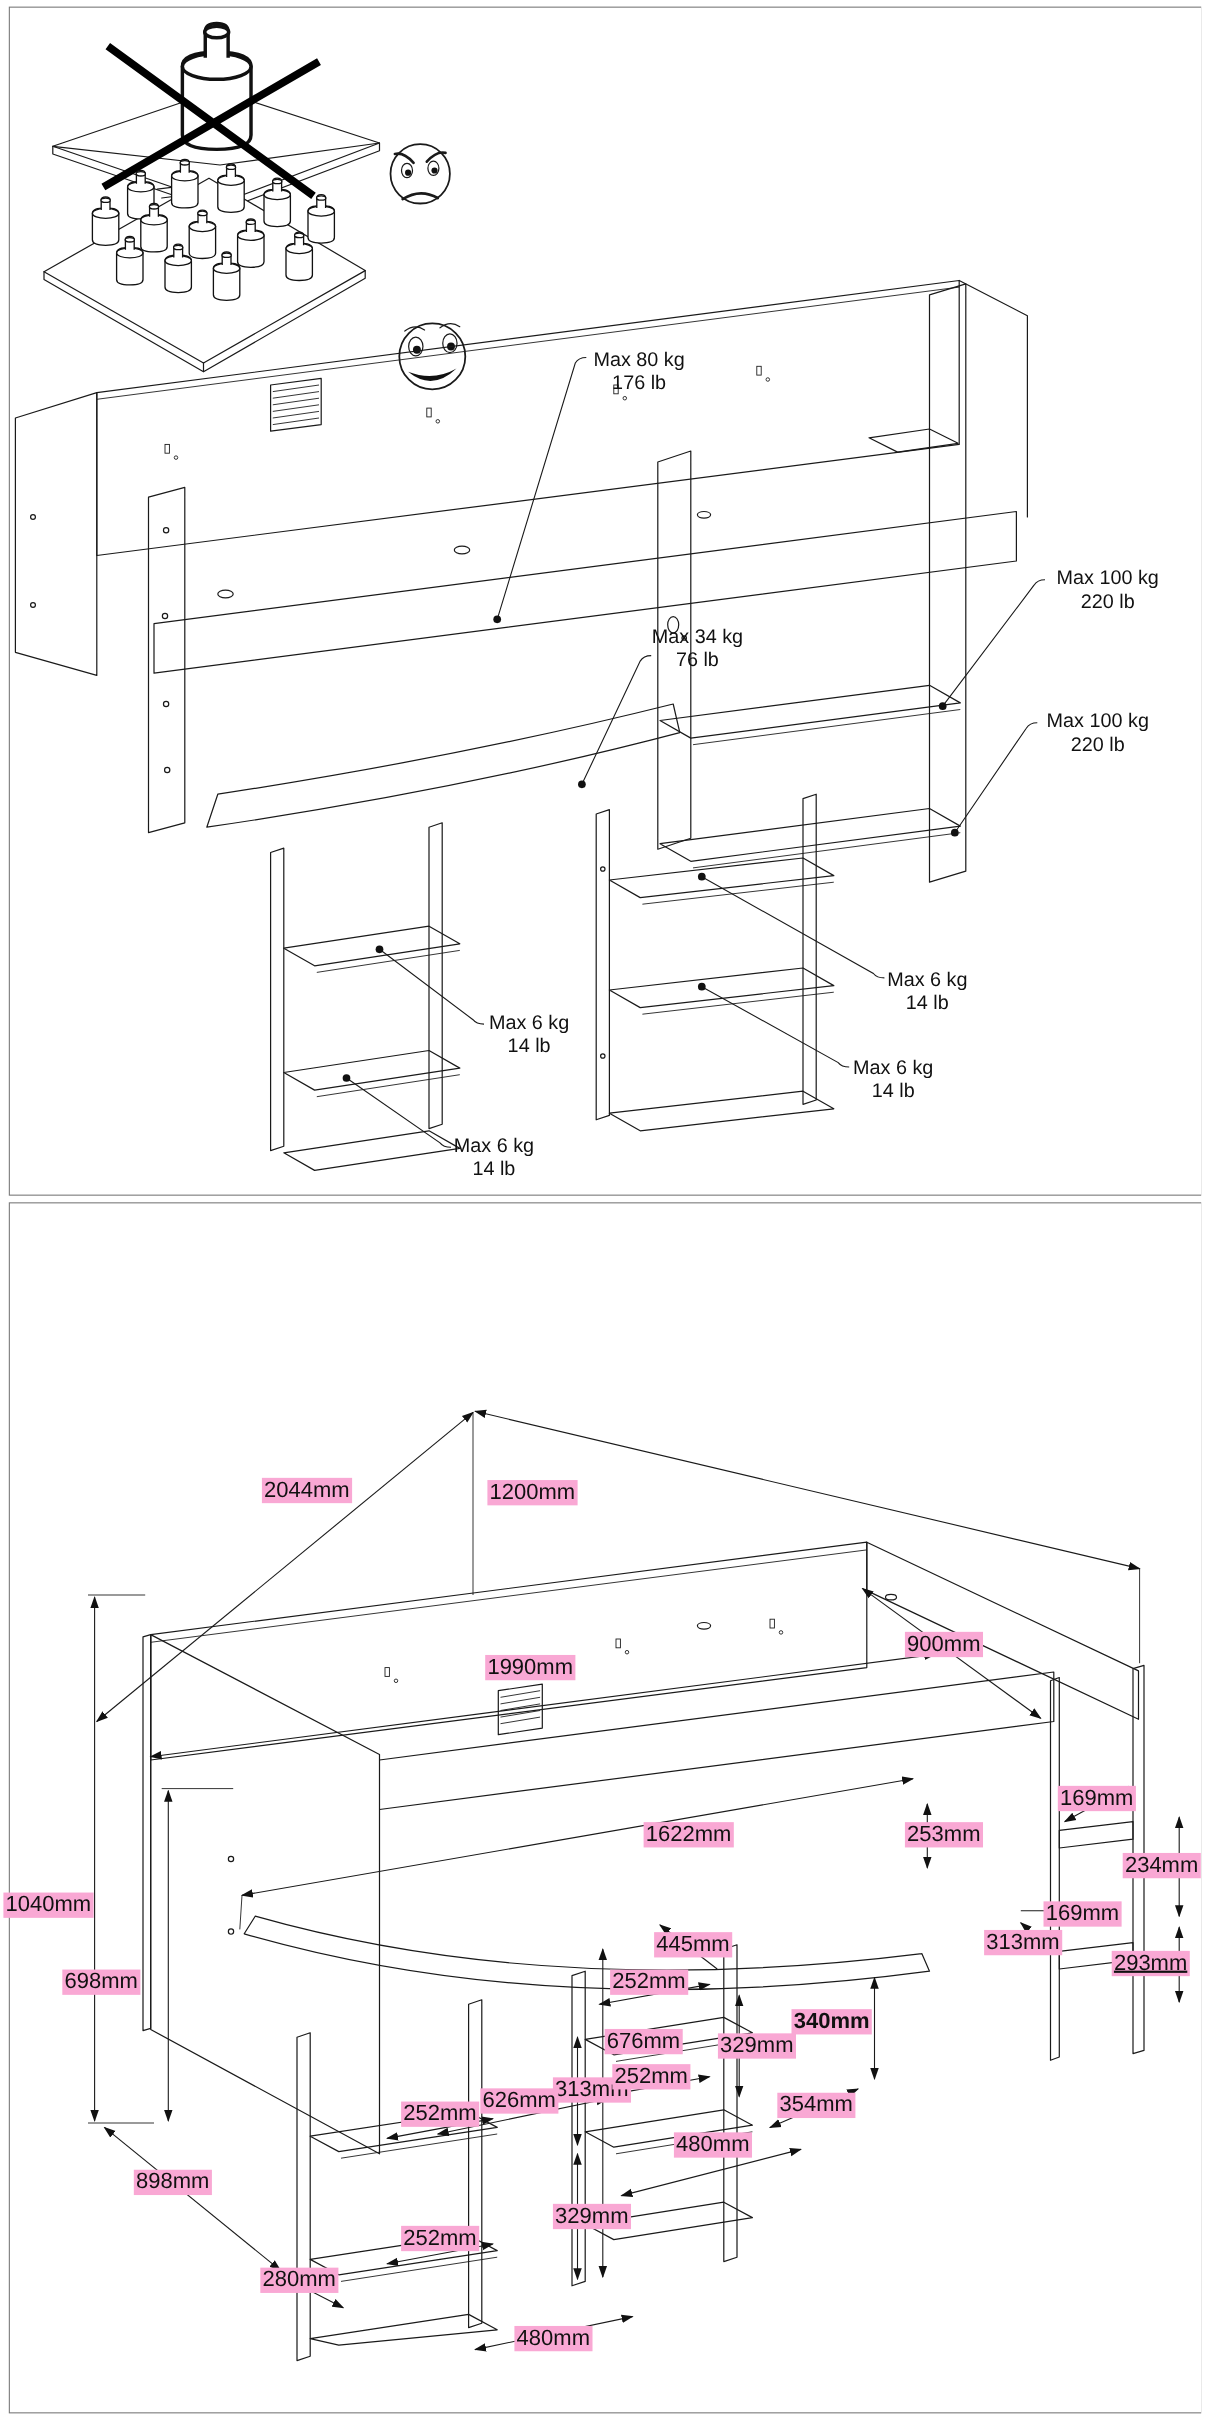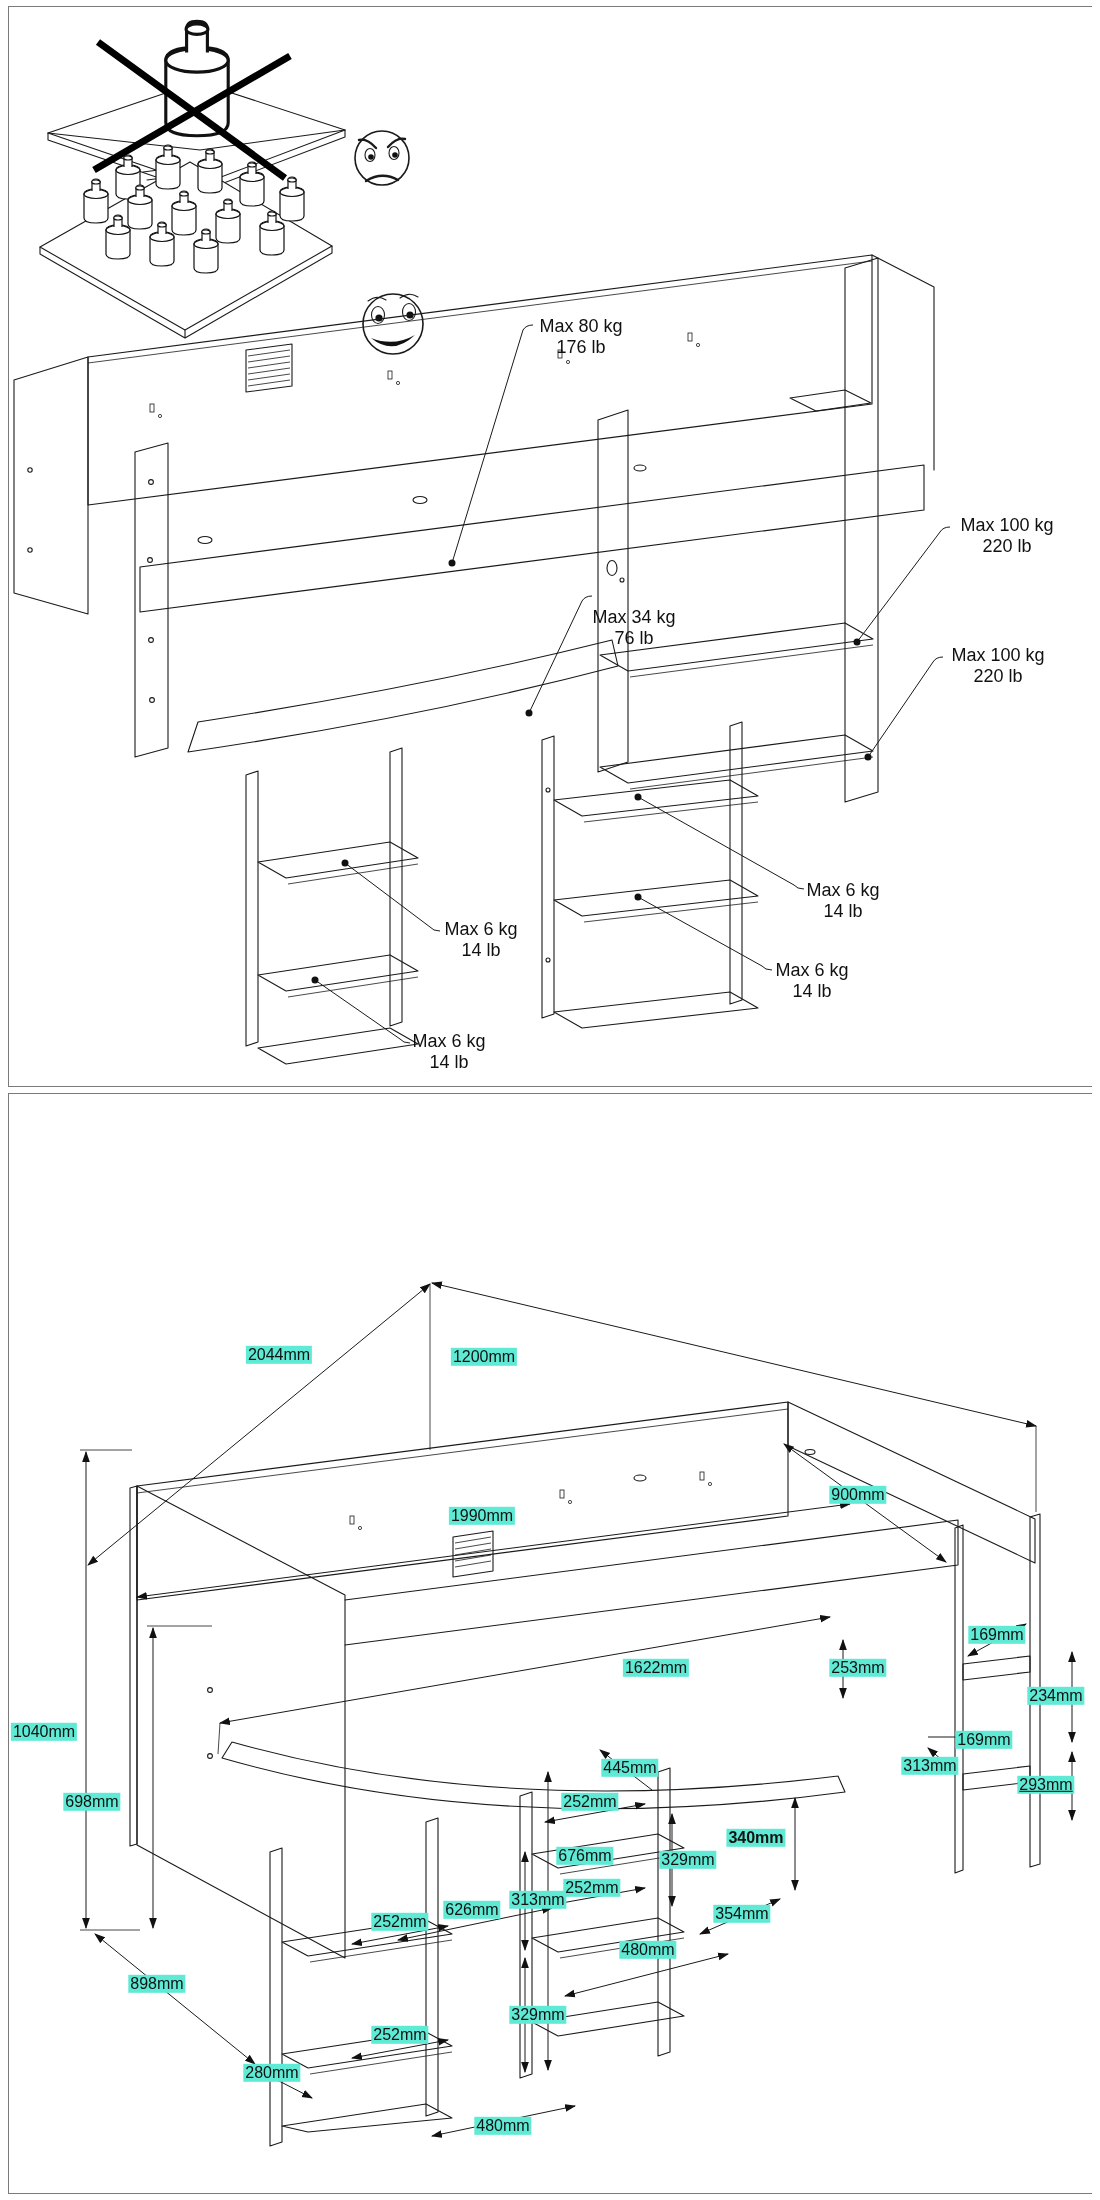--- a/index.html
+++ b/index.html
@@ -12,21 +12,21 @@
   .thick{stroke:#000;stroke-width:7;fill:none;stroke-linecap:butt;}
   .face{stroke:#1a1a1a;stroke-width:1.6;fill:#fff;}
   .feat{stroke:#1a1a1a;stroke-width:2.4;fill:none;stroke-linecap:round;}
   .dim{stroke:#1a1a1a;stroke-width:1;fill:none;marker-start:url(#ah);marker-end:url(#ah);}
   .dimplain{stroke:#1a1a1a;stroke-width:1;fill:none;}
   .thin{stroke:#1a1a1a;stroke-width:0.8;fill:none;}
   .leader{stroke:#1a1a1a;stroke-width:1;fill:none;}
   .dot{fill:#111;stroke:none;}
   .lbl{position:absolute;transform:translate(-50%,-50%);white-space:nowrap;
        text-align:center;line-height:1.15;}
-  .dim-label{font-size:16px;background:#5eead4;padding:0 2px;}
+  .dim-label{font-size:20px;background:#f9a8d4;padding:0 2px;}
   .weight-label{font-size:18px;}
   .weight-label span{display:block;}
 </style>
 </head>
 <body>
 
 <div id="page">
 
   <div class="panel" style="left:8px;top:6px;width:1083px;height:1079px;"></div>
   <div class="panel" style="left:8px;top:1093px;width:1083px;height:1099px;"></div>
@@ -243,21 +243,21 @@
       <path class="dim" d="M795,1798 L795,1890"></path>
       <path class="dim" d="M700,1934 L780,1899"></path>
       <path class="dim" d="M565,1996 L728,1954"></path>
     </g>
   </svg>
 
   <div class="lbl weight-label" style="left:581px;top:337px;">
     <span>Max 80 kg</span>
     <span>176 lb</span>
   </div>
-  <div class="lbl weight-label" style="left:634px;top:628px;">
+  <div class="lbl weight-label" style="left:634px;top:589px;">
     <span>Max 34 kg</span>
     <span>76 lb</span>
   </div>
   <div class="lbl weight-label" style="left:1007px;top:536px;">
     <span>Max 100 kg</span>
     <span>220 lb</span>
   </div>
   <div class="lbl weight-label" style="left:998px;top:666px;">
     <span>Max 100 kg</span>
     <span>220 lb</span>
@@ -276,21 +276,21 @@
   </div>
   <div class="lbl weight-label" style="left:449px;top:1052px;">
     <span>Max 6 kg</span>
     <span>14 lb</span>
   </div>
 
   <div class="lbl dim-label" style="left:279px;top:1355px;">2044mm</div>
   <div class="lbl dim-label" style="left:484px;top:1357px;">1200mm</div>
   <div class="lbl dim-label" style="left:462px;top:1516px;margin-left:20px;">1990mm</div>
   <div class="lbl dim-label" style="left:858px;top:1495px;">900mm</div>
-  <div class="lbl dim-label" style="left:656px;top:1668px;text-align:center;">1622mm</div>
+  <div class="lbl dim-label" style="left:626px;top:1668px;text-align:center;">1622mm</div>
   <div class="lbl dim-label" style="left:858px;top:1668px;">253mm</div>
   <div class="lbl dim-label" style="left:997px;top:1635px;">169mm</div>
   <div class="lbl dim-label" style="left:1056px;top:1696px;">234mm</div>
   <div class="lbl dim-label" style="left:984px;top:1740px;">169mm</div>
   <div class="lbl dim-label" style="left:930px;top:1766px;">313mm</div>
   <div class="lbl dim-label" style="left:1046px;top:1785px;text-decoration:underline;">293mm</div>
   <div class="lbl dim-label" style="left:630px;top:1768px;">445mm</div>
   <div class="lbl dim-label" style="left:44px;top:1732px;">1040mm</div>
   <div class="lbl dim-label" style="left:92px;top:1802px;">698mm</div>
   <div class="lbl dim-label" style="left:157px;top:1984px;">898mm</div>

